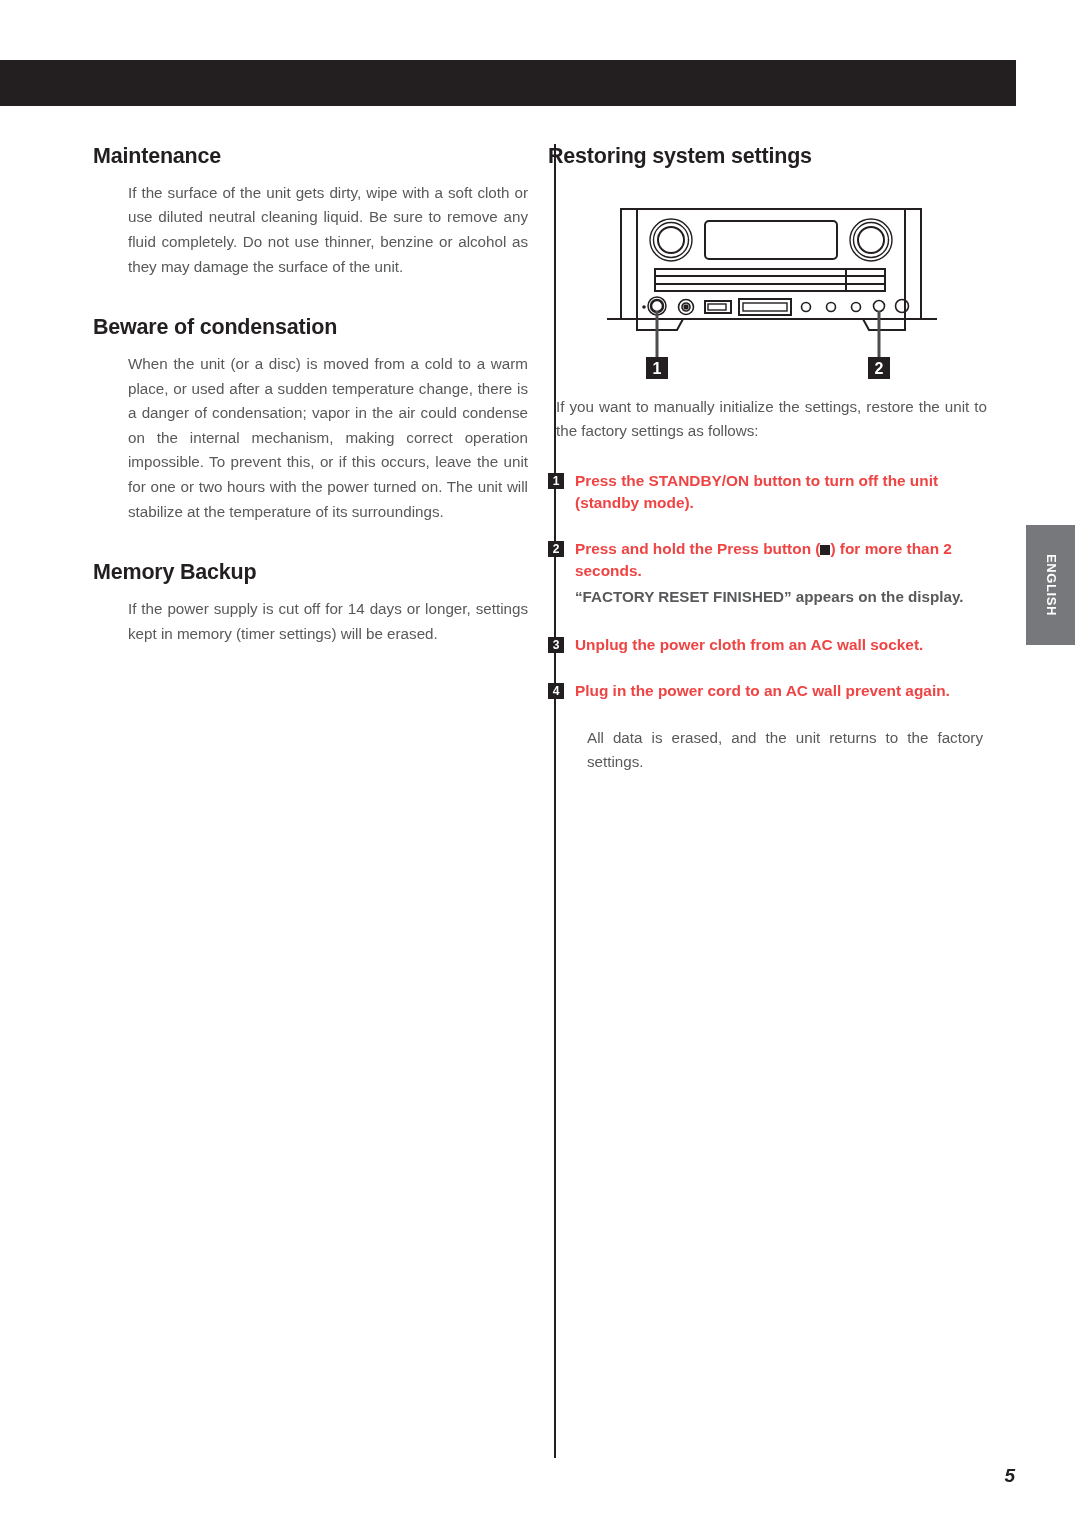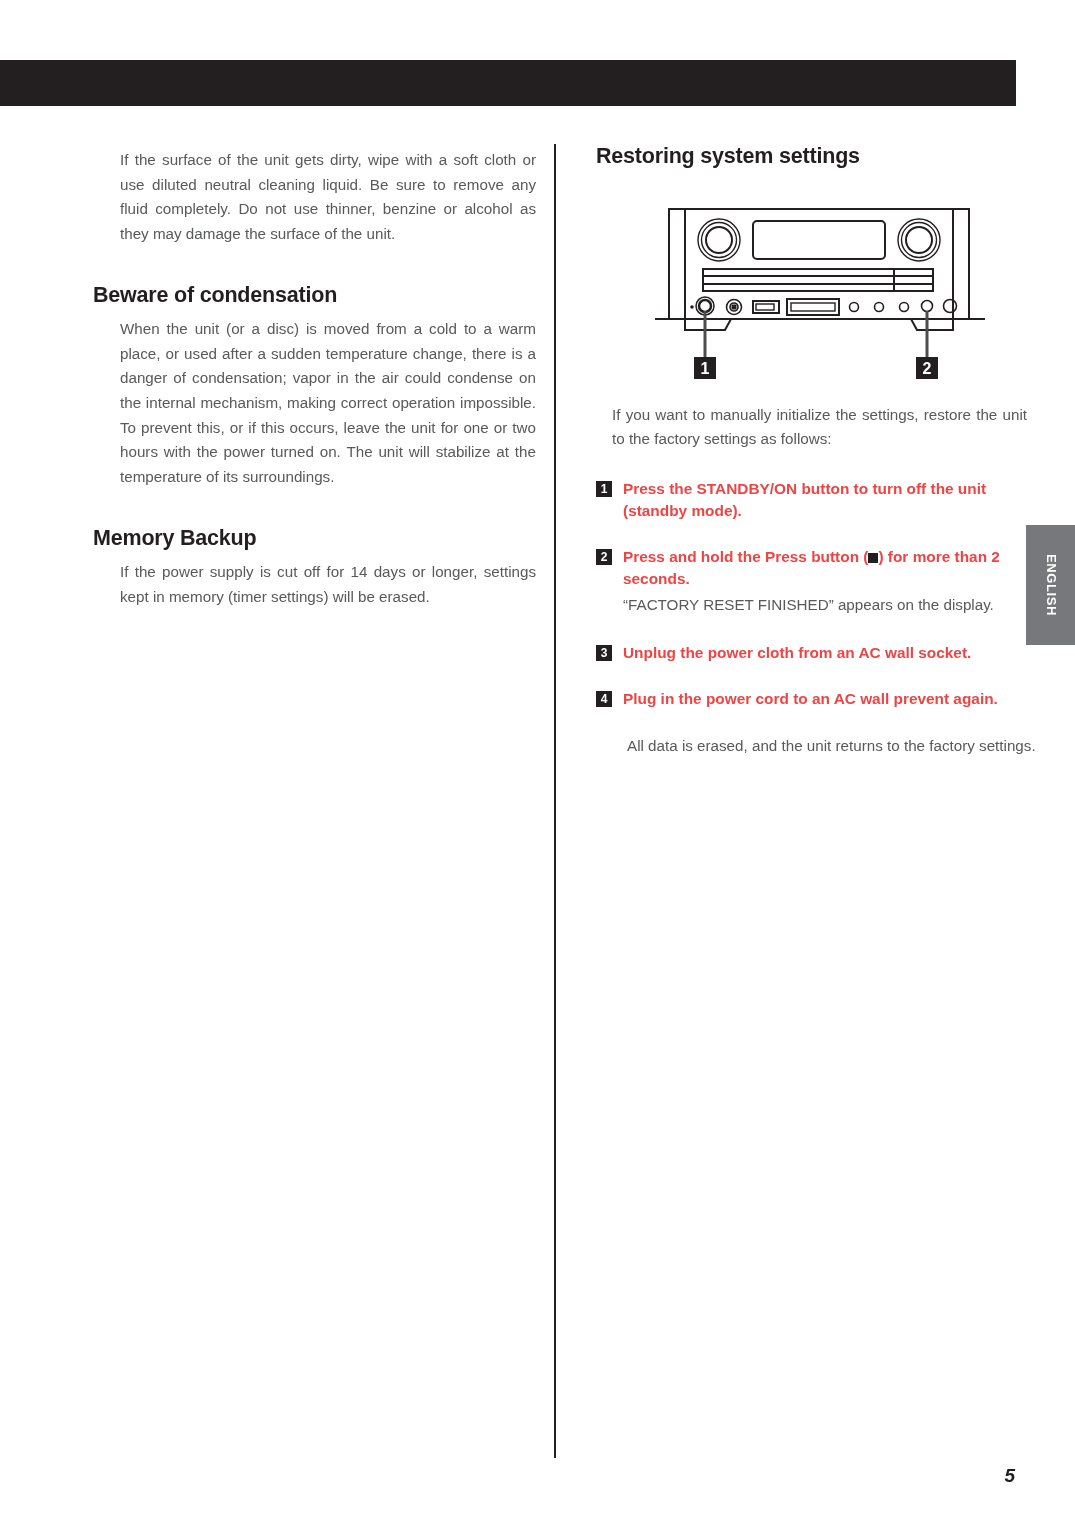--- a/index.html
+++ b/index.html
@@ -34,48 +34,48 @@
     height: 1314px;
     background: #231f20;
   }
 
   
   .col {
     position: absolute;
     top: 144px;
   }
   .col-left  { left: 93px;  width: 447px; }
-  .col-right { left: 596px; width: 447px; }
+  .col-right { left: 548px; width: 447px; }
 
   h2.section-title {
     font-size: 21.5px;
     font-weight: bold;
     color: #231f20;
     margin: 0 0 10px 0;
     letter-spacing: -0.2px;
     line-height: 1.15;
   }
   .section + .section { margin-top: 36px; }
 
   p.body {
     font-size: 15.2px;
     line-height: 1.62;
     color: #58595b;
-    margin: 4px;
+    margin: 12px;
     text-align: justify;
     text-justify: inter-word;
     font-weight: 300;
   }
   .indent { padding-left: 23px; }
 
   .col-right p.intro {
     font-size: 15.2px;
     line-height: 1.62;
     color: #58595b;
-    margin: 16px;
+    margin: 8px;
     text-align: justify;
     font-weight: 300;
   }
 
   
   .steps { margin-top: 26px; }
   .step {
     position: relative;
     padding-left: 27px;
     margin-bottom: 24px;
@@ -99,21 +99,21 @@
     font-weight: bold;
     color: #ef4444;
     line-height: 1.42;
     margin: 0;
   }
   .step-note {
     font-size: 15.2px;
     color: #58595b;
     line-height: 1.6;
     margin: 4px 0 0 0;
-    font-weight: 400;
+    font-weight: 700;
   }
   .stop-glyph {
     display: inline-block;
     width: 10px;
     height: 10px;
     background: #231f20;
     vertical-align: -1px;
   }
 
   .outro {
@@ -164,20 +164,21 @@
 </head>
 <body>
 
 <div class="top-bar"></div>
 
 <div class="col-divider"></div>
 
 <div class="col col-left">
 
   <div class="section">
+    <h2 class="section-title">Maintenance</h2>
     <p class="body indent">If the surface of the unit gets dirty, wipe with a soft cloth or use diluted neutral cleaning liquid. Be sure to remove any fluid completely. Do not use thinner, benzine or alcohol as they may damage the surface of the unit.</p>
   </div>
 
   <div class="section">
     <h2 class="section-title">Beware of condensation</h2>
     <p class="body indent">When the unit (or a disc) is moved from a cold to a warm place, or used after a sudden temperature change, there is a danger of condensation; vapor in the air could condense on the internal mechanism, making correct operation impossible. To prevent this, or if this occurs, leave the unit for one or two hours with the power turned on. The unit will stabilize at the temperature of its surroundings.</p>
   </div>
 
   <div class="section">
     <h2 class="section-title">Memory Backup</h2>

